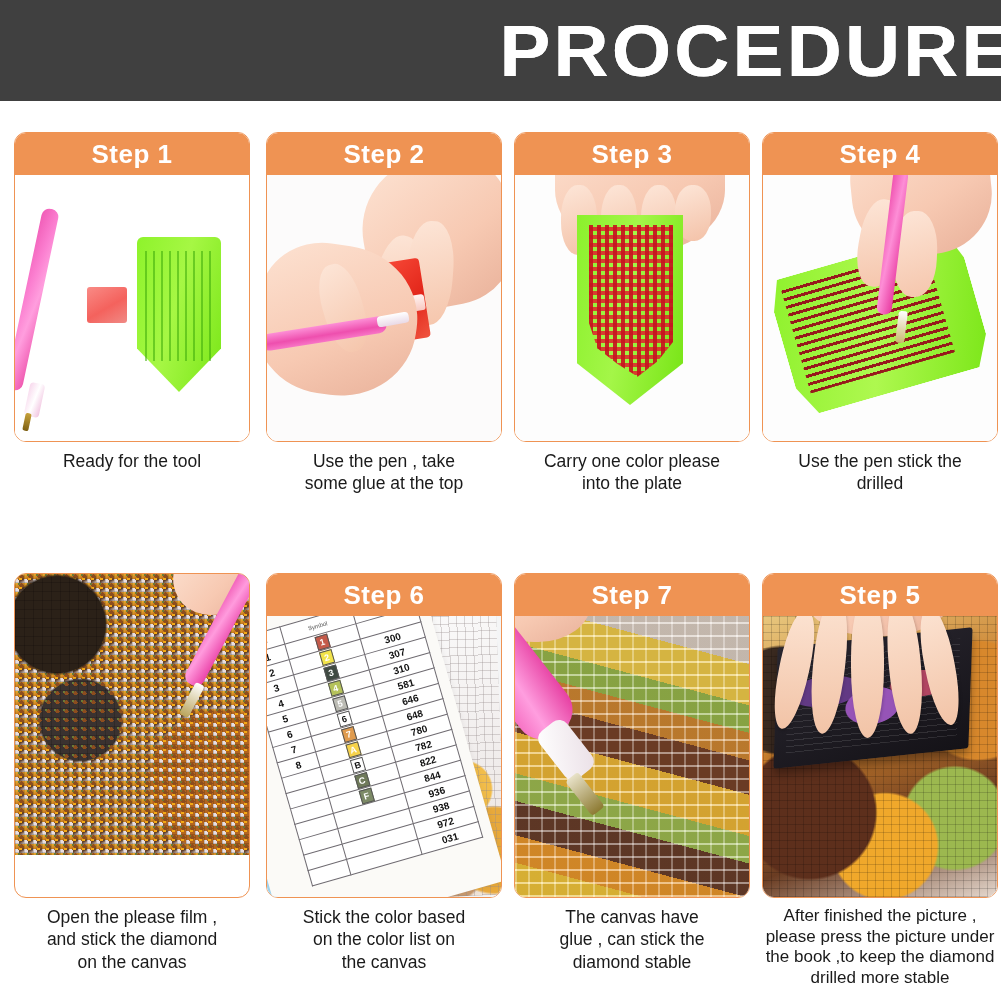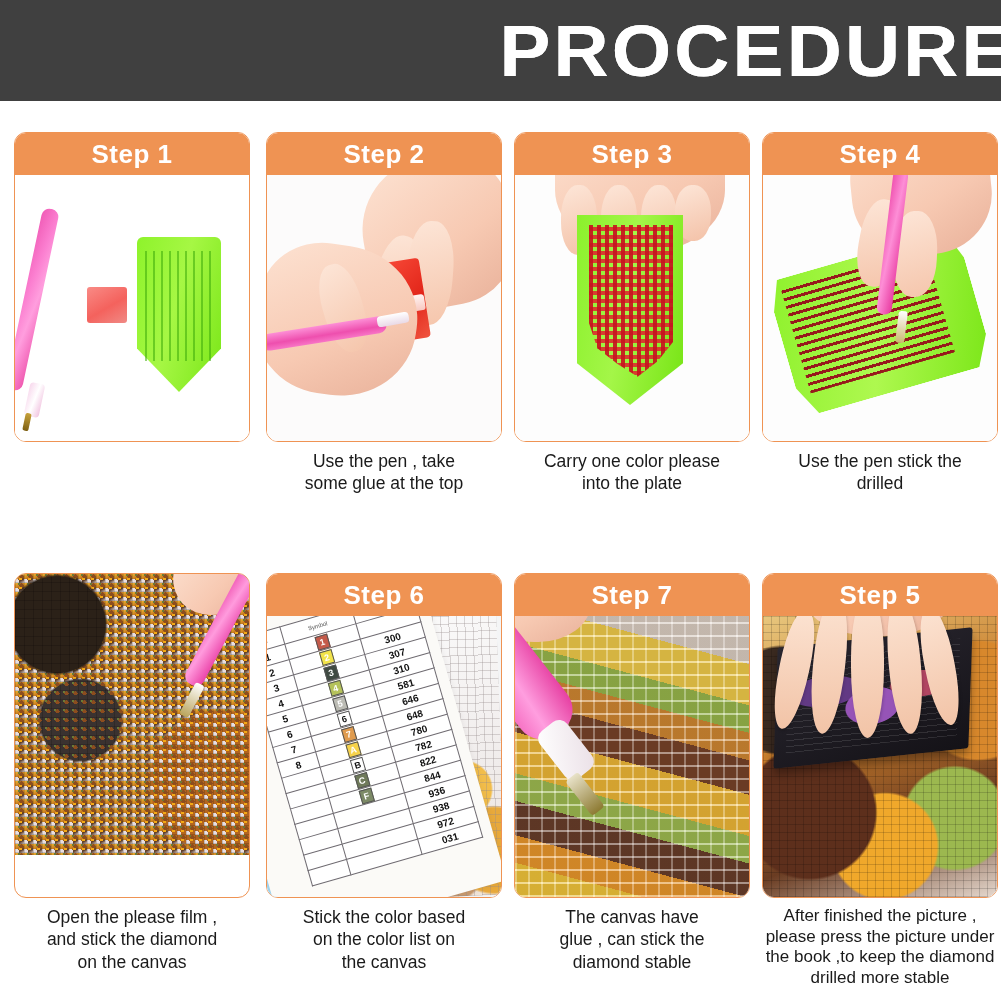--- a/index.html
+++ b/index.html
@@ -422,20 +422,21 @@
           <div class="scene s1">
             <div class="pen"></div>
             <div class="pen-grip"></div>
             <div class="pen-tip"></div>
             <div class="glue"></div>
             <div class="tray"></div>
             <div class="tray-lines"></div>
           </div>
         </div>
       </div>
+      <div class="caption">Ready for the tool</div>
     </div>
 
     <div class="cell c1">
       <div class="card">
         <div class="card-head">
           <span class="card-head-label">Step 2</span>
         </div>
         <div class="card-photo">
           <div class="scene s2">
             <div class="hand hand-r"></div>

